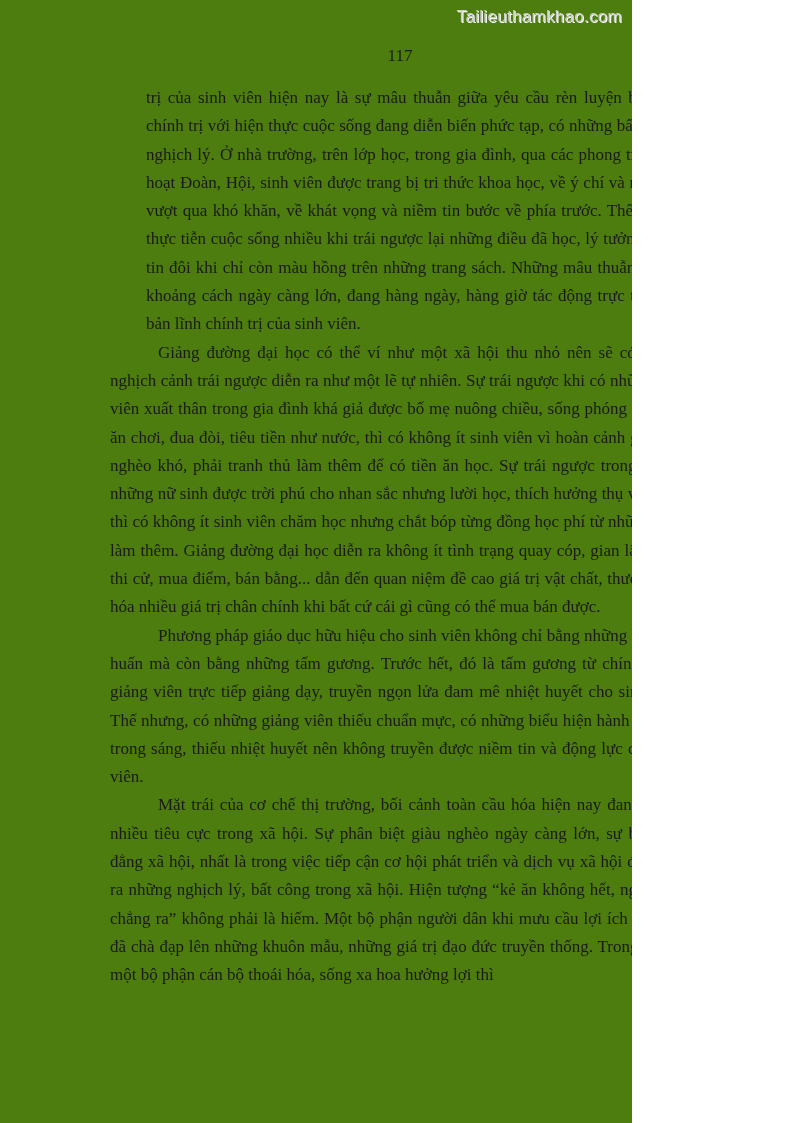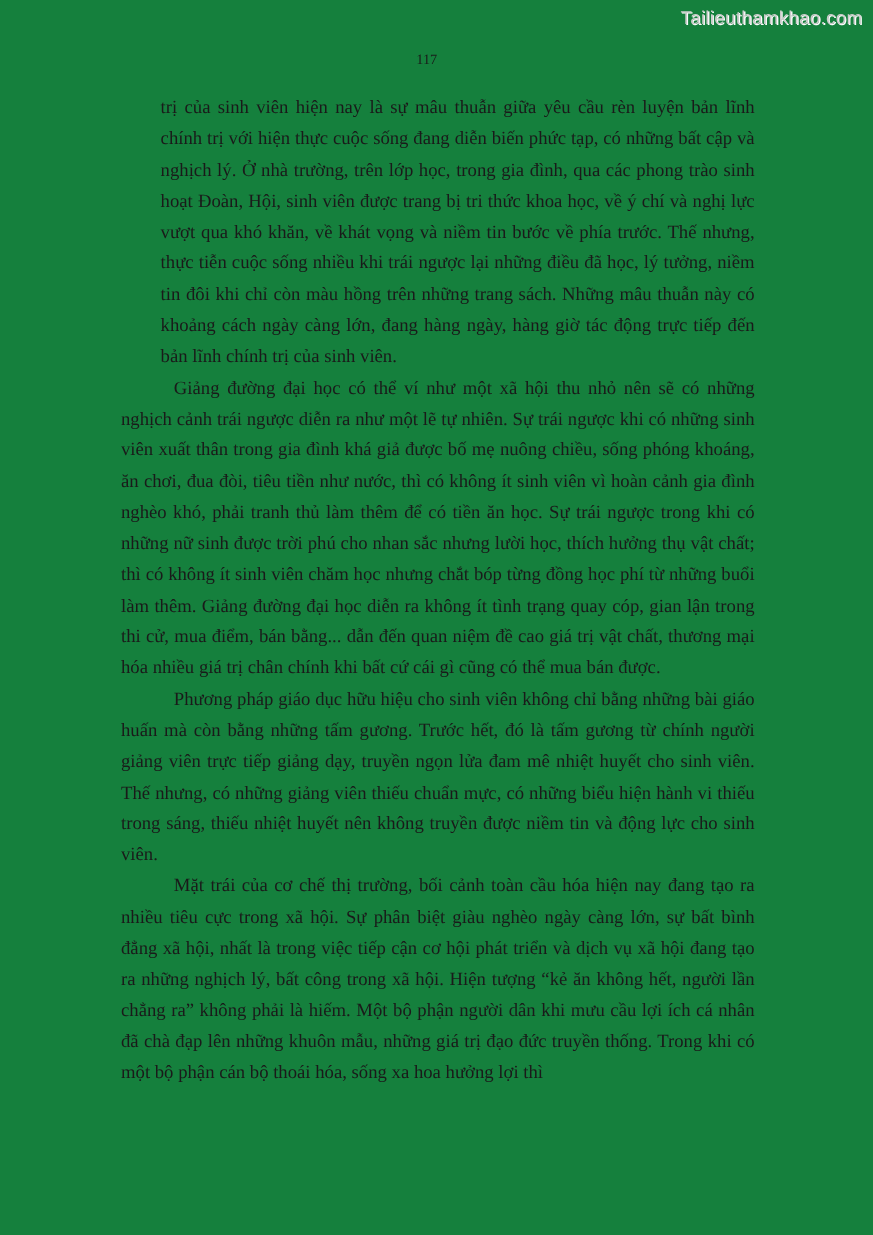--- a/index.html
+++ b/index.html
@@ -2,44 +2,44 @@
 <html><head>
 <meta charset="utf-8">
 <style>
   html, body {
     margin: 0;
     padding: 0;
     background: #ffffff;
   }
   .page {
     position: relative;
-    width: 794px;
+    width: 632px;
     height: 1123px;
-    background: #15803d;
+    background: #4d7c0f;
     overflow: hidden;
     font-family: "Liberation Serif", serif;
     color: #1a1a1a;
   }
   .watermark {
     position: absolute;
     top: 7px;
     right: 10px;
     font-family: "Liberation Sans", sans-serif;
     font-size: 17px;
     color: #cccccc;
     text-shadow: 1px 1px 0 #ffffff;
     letter-spacing: 0.3px;
   }
   .page-number {
     position: absolute;
     top: 46px;
-    left: 100px;
+    left: 112px;
     width: 576px;
     text-align: center;
-    font-size: 13px;
+    font-size: 17px;
     color: #1a1a1a;
   }
   .content {
     position: absolute;
     top: 84px;
     left: 110px;
     width: 576px;
     font-size: 17px;
     line-height: 28.3px;
     text-align: justify;

